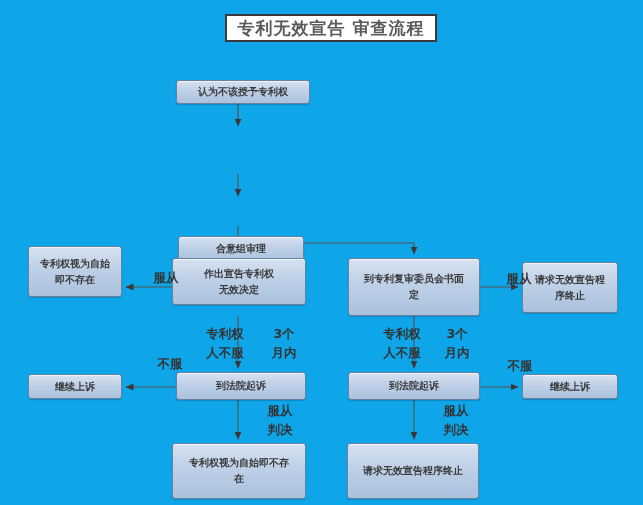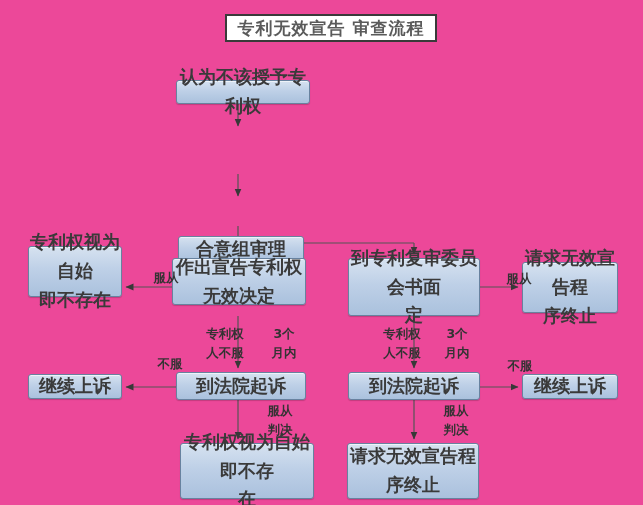--- a/index.html
+++ b/index.html
@@ -1,38 +1,38 @@
 <!DOCTYPE html>
 <html><head>
 <meta charset="utf-8">
 <style>
   html,body{margin:0;padding:0;background:#ffffff;}
   .stage{
     position:relative;
     width:643px;height:505px;
-    background:#ec4899;
+    background:#0ea5e9;
     font-family:"DejaVu Sans",sans-serif;
     overflow:hidden;
   }
   .connectors{position:absolute;left:0;top:0;width:643px;height:505px;}
   .title-box{
     position:absolute;left:225px;top:14px;width:212px;height:28px;
     box-sizing:border-box;border:2px solid #3a3a3a;background:#ffffff;
     display:flex;align-items:center;justify-content:center;
     font-size:17px;font-weight:bold;color:#5a5a5a;letter-spacing:1px;
     white-space:pre;
   }
   .node{
     position:absolute;box-sizing:border-box;
     display:flex;align-items:center;justify-content:center;
     text-align:center;white-space:pre-line;
     background:linear-gradient(180deg,#d6e2f0 0%,#bed0e7 45%,#aac1dd 100%);
     border:1px solid #68829f;border-radius:3px;
     box-shadow:inset 0 1px 0 rgba(255,255,255,0.6), 0 1px 1px rgba(0,0,0,0.18);
-    font-size:18px;line-height:1.6;font-weight:bold;color:#3a3a3a;
+    font-size:10px;line-height:1.6;font-weight:bold;color:#3a3a3a;
     padding:1px 0;
   }
   .elabel{
     position:absolute;transform:translate(-50%,-50%);
     font-size:12.5px;font-weight:bold;color:#333333;
     white-space:pre-line;text-align:center;line-height:1.5;padding-left:36px;
   }
 </style>
 </head>
 <body>
@@ -62,21 +62,21 @@
     </g>
   </svg>
 
   <div class="title-box">专利无效宣告 审查流程</div>
 
   <div class="node" style="left:176px;top:80px;width:134px;height:24px;">认为不该授予专利权</div>
   <div class="node" style="left:178px;top:200px;width:126px;height:26px;margin-top:36px;">合意组审理</div>
   <div class="node" style="left:172px;top:258px;width:134px;height:47px;">作出宣告专利权
 无效决定</div>
   <div class="node" style="left:176px;top:372px;width:130px;height:28px;">到法院起诉</div>
-  <div class="node" style="left:172px;top:443px;width:134px;height:56px;margin-left:8px;">专利权视为自始即不存
+  <div class="node" style="left:172px;top:443px;width:134px;height:56px;">专利权视为自始即不存
 在</div>
 
   <div class="node" style="left:348px;top:258px;width:132px;height:58px;">到专利复审委员会书面
 定</div>
   <div class="node" style="left:348px;top:372px;width:132px;height:28px;">到法院起诉</div>
   <div class="node" style="left:347px;top:443px;width:132px;height:56px;">请求无效宣告程序终止</div>
 
   <div class="node" style="left:28px;top:246px;width:94px;height:51px;">专利权视为自始
 即不存在</div>
   <div class="node" style="left:28px;top:374px;width:94px;height:25px;">继续上诉</div>

